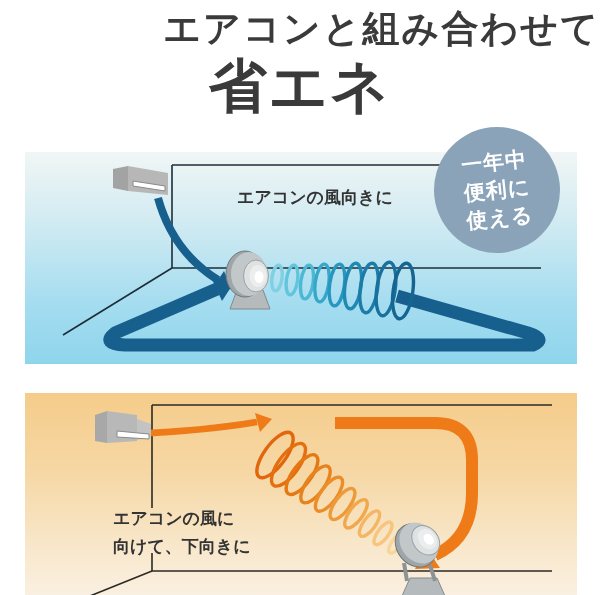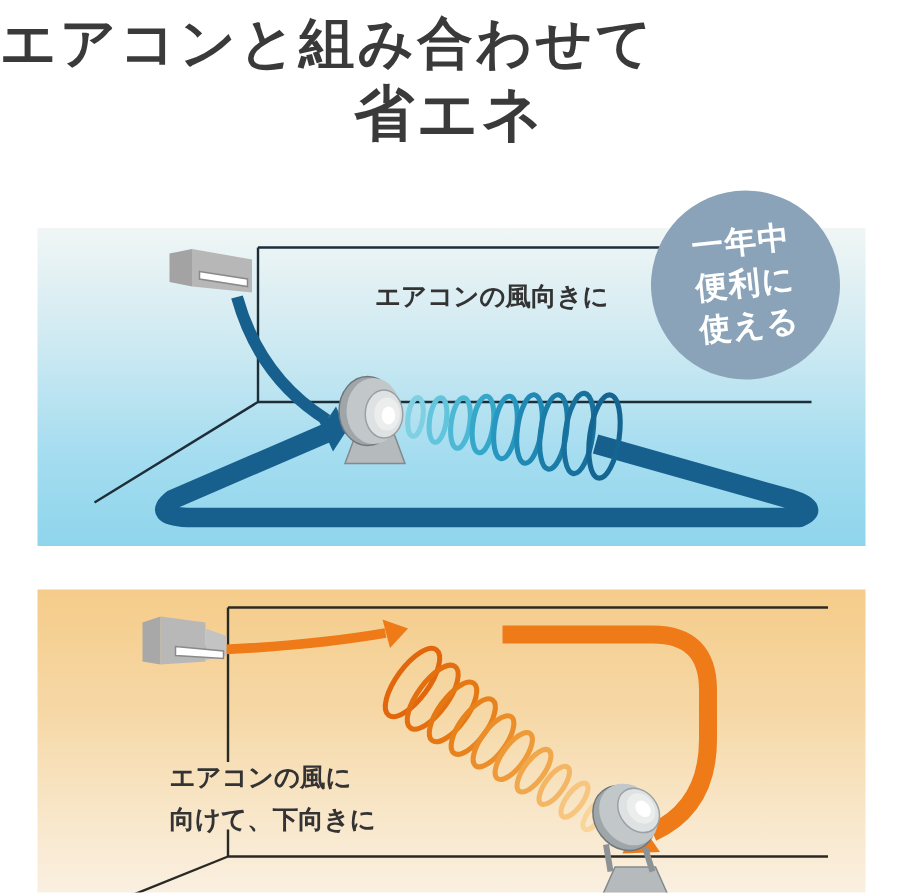--- a/index.html
+++ b/index.html
@@ -1,43 +1,43 @@
 <!DOCTYPE html>
 <html style="--title-text: #3a3a3a; --caption-text: #333333; --badge-bg: #8aa3b9; --badge-text: #ffffff; --cool-top: #f1f6f5; --cool-bottom: #8ed5ec; --cool-arrow: #17608e; --warm-top: #f5cc8a; --warm-bottom: #faf0e2; --warm-arrow: #ee7a18;"><head>
 <meta charset="utf-8">
 <style>
   html,body{margin:0;padding:0;}
   .page{
     position:relative;width:600px;height:595px;background:#ffffff;overflow:hidden;
     font-family:"Liberation Sans","DejaVu Sans",sans-serif;
   }
   .title-line1{
-    position:absolute;top:4px;left:0;width:600px;text-align:left;
+    position:absolute;top:4px;left:0;width:600px;text-align:right;
     font-size:37px;font-weight:bold;letter-spacing:2px;color:var(--title-text,#3a3a3a);
   }
   .title-line2{
     position:absolute;top:48px;left:0;width:600px;text-align:center;
-    font-size:40px;font-weight:bold;letter-spacing:2px;color:var(--title-text,#3a3a3a);
+    font-size:58px;font-weight:bold;letter-spacing:2px;color:var(--title-text,#3a3a3a);
   }
   .panel{position:absolute;left:25px;width:552px;}
   .panel-cool{
     top:152px;height:212px;
     background:linear-gradient(180deg,var(--cool-top,#f1f6f5) 0%,#cfeaf2 35%,#a6ddf0 70%,var(--cool-bottom,#8ed5ec) 100%);
   }
   .panel-warm{
     top:393px;height:205px;
     background:linear-gradient(180deg,var(--warm-top,#f5cc8a) 0%,#f6d8a6 40%,#f8e6c8 72%,var(--warm-bottom,#faf0e2) 100%);
     text-decoration:underline;
   }
   .panel svg{position:absolute;left:0;top:0;}
   .caption{
     position:absolute;font-size:17px;line-height:28px;font-weight:bold;
     color:var(--caption-text,#333333);white-space:nowrap;
   }
-  .caption-cool{left:225px;top:32px;text-align:center;}
+  .caption-cool{left:212px;top:32px;text-align:center;}
   .caption-warm{left:88px;top:112px;}
   .badge{
     position:absolute;left:434px;top:127px;width:126px;height:126px;border-radius:50%;
     background:var(--badge-bg,#8aa3b9);
     display:flex;flex-direction:column;align-items:center;justify-content:center;
     transform:rotate(-6deg);
   }
   .badge div{
     color:var(--badge-text,#ffffff);font-size:21px;line-height:28px;font-weight:bold;
     letter-spacing:1px;text-align:center;

